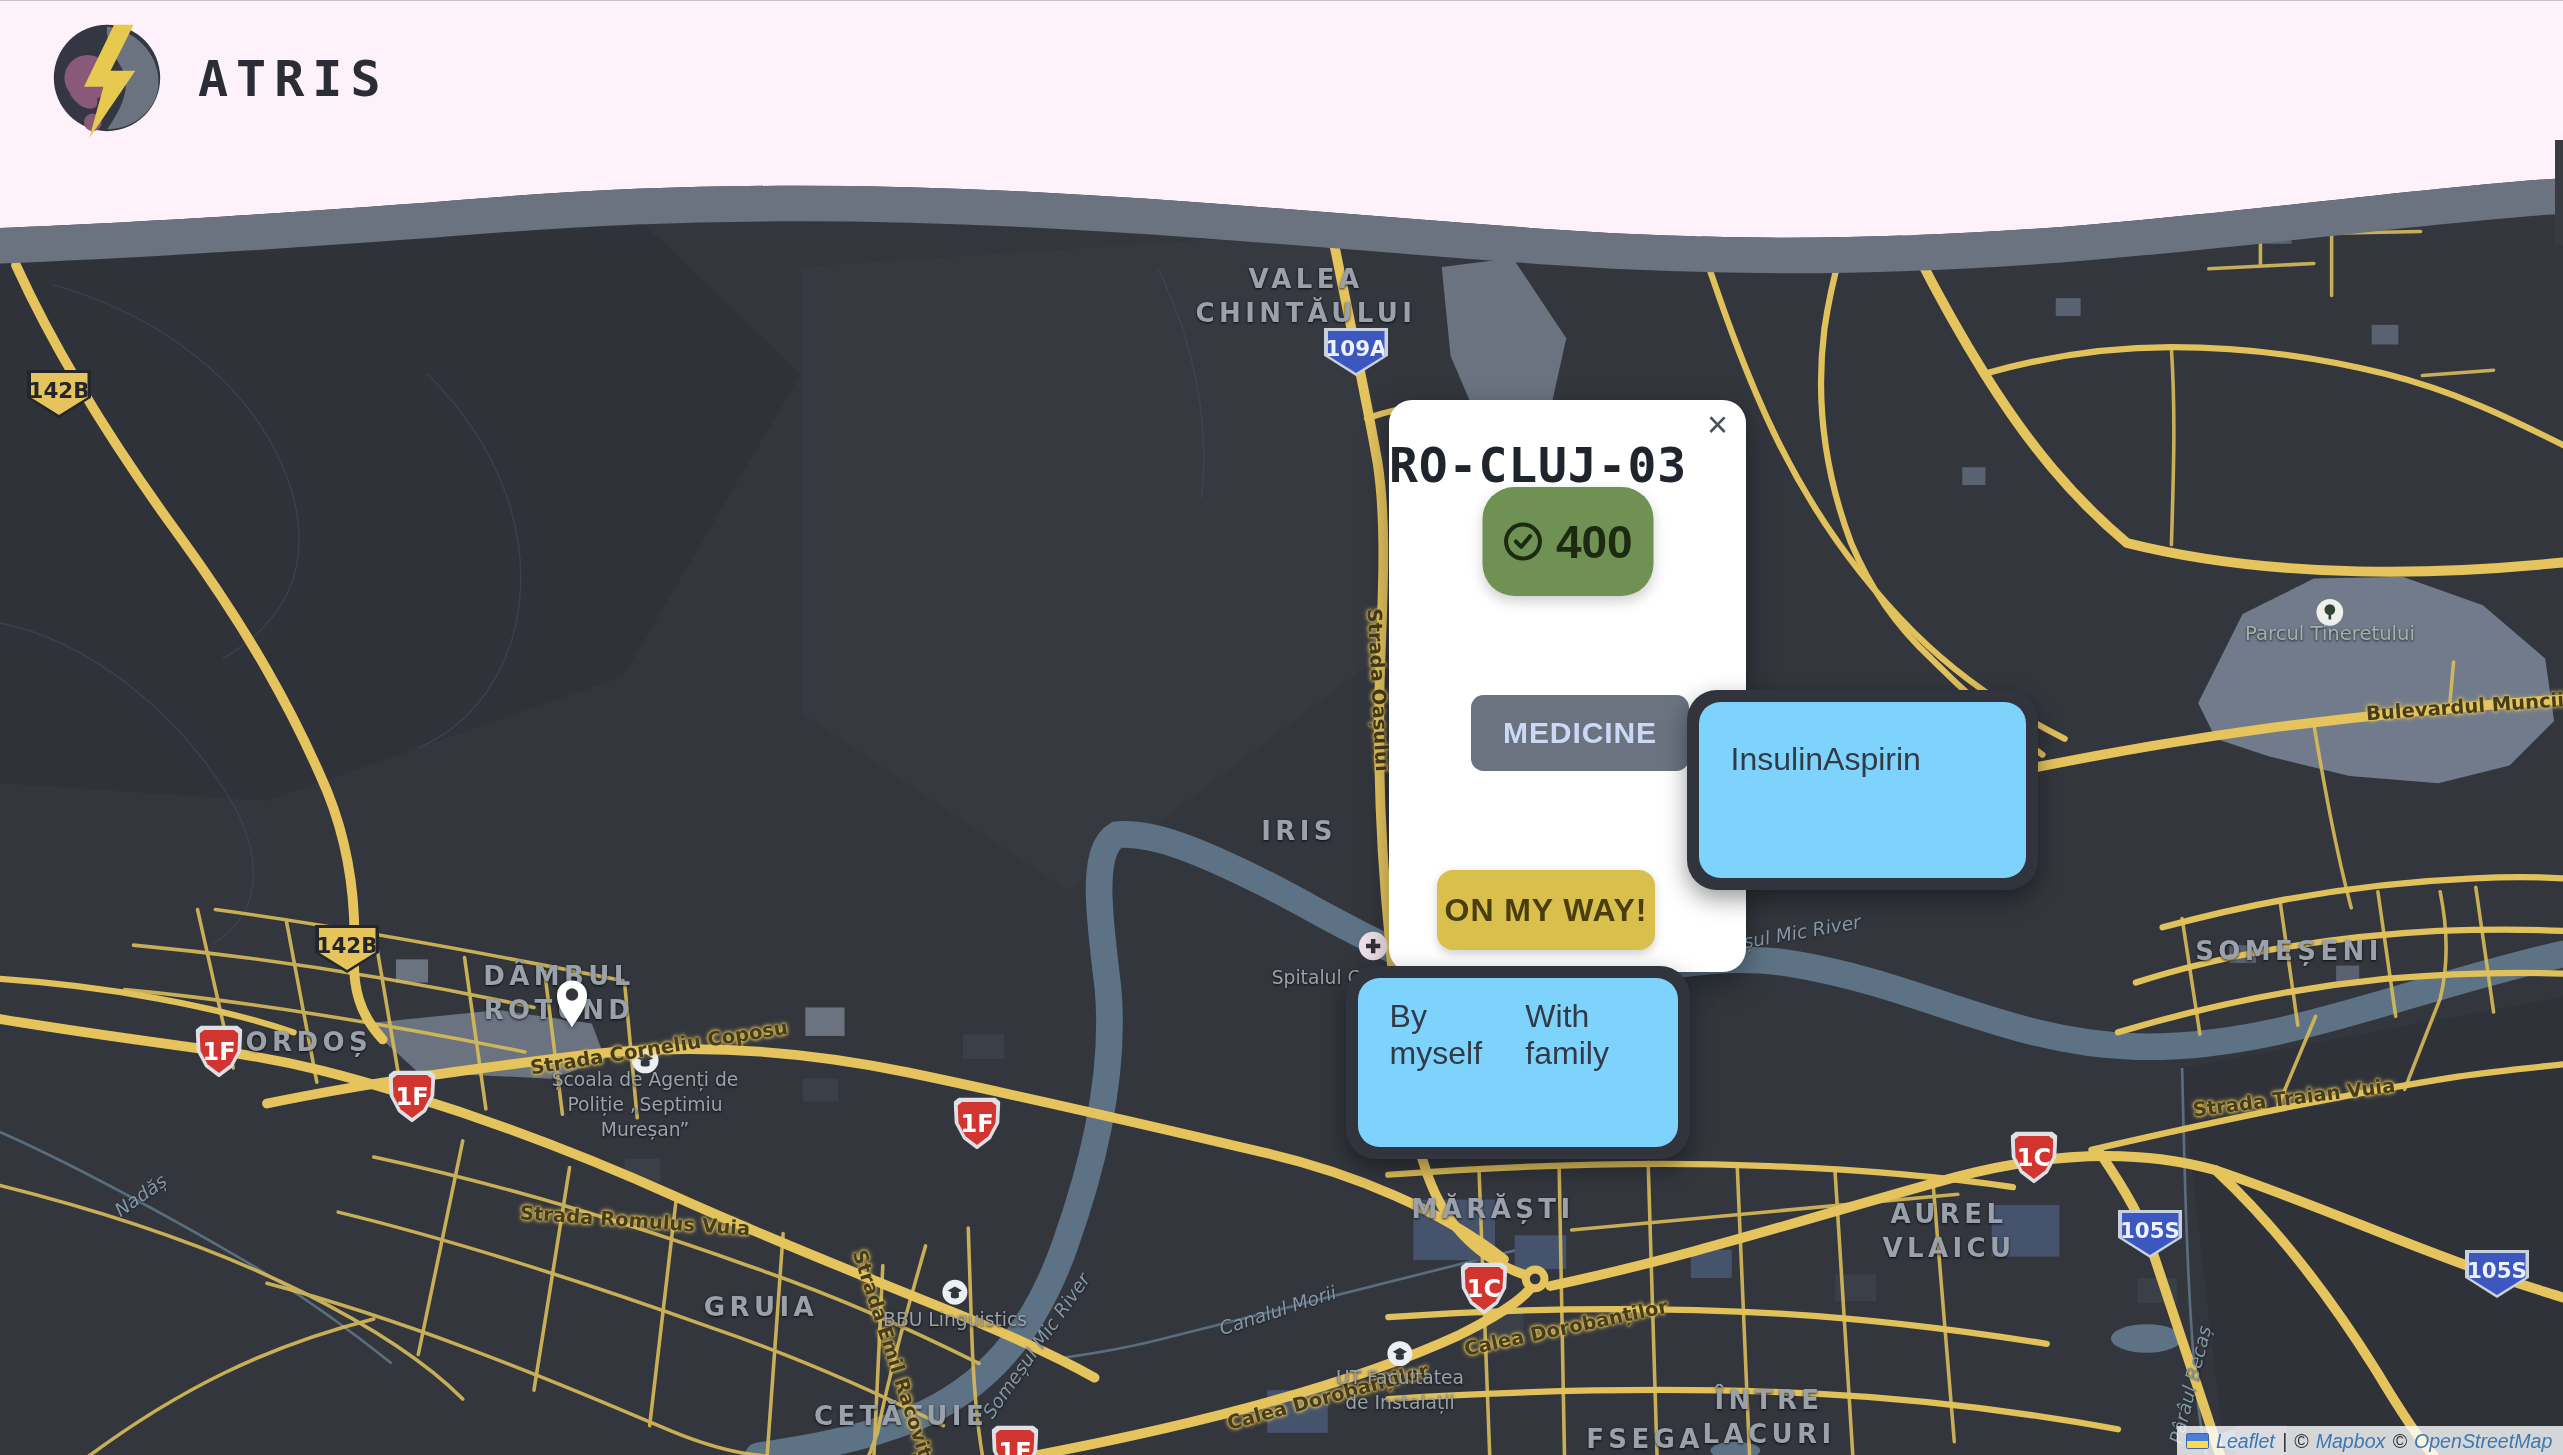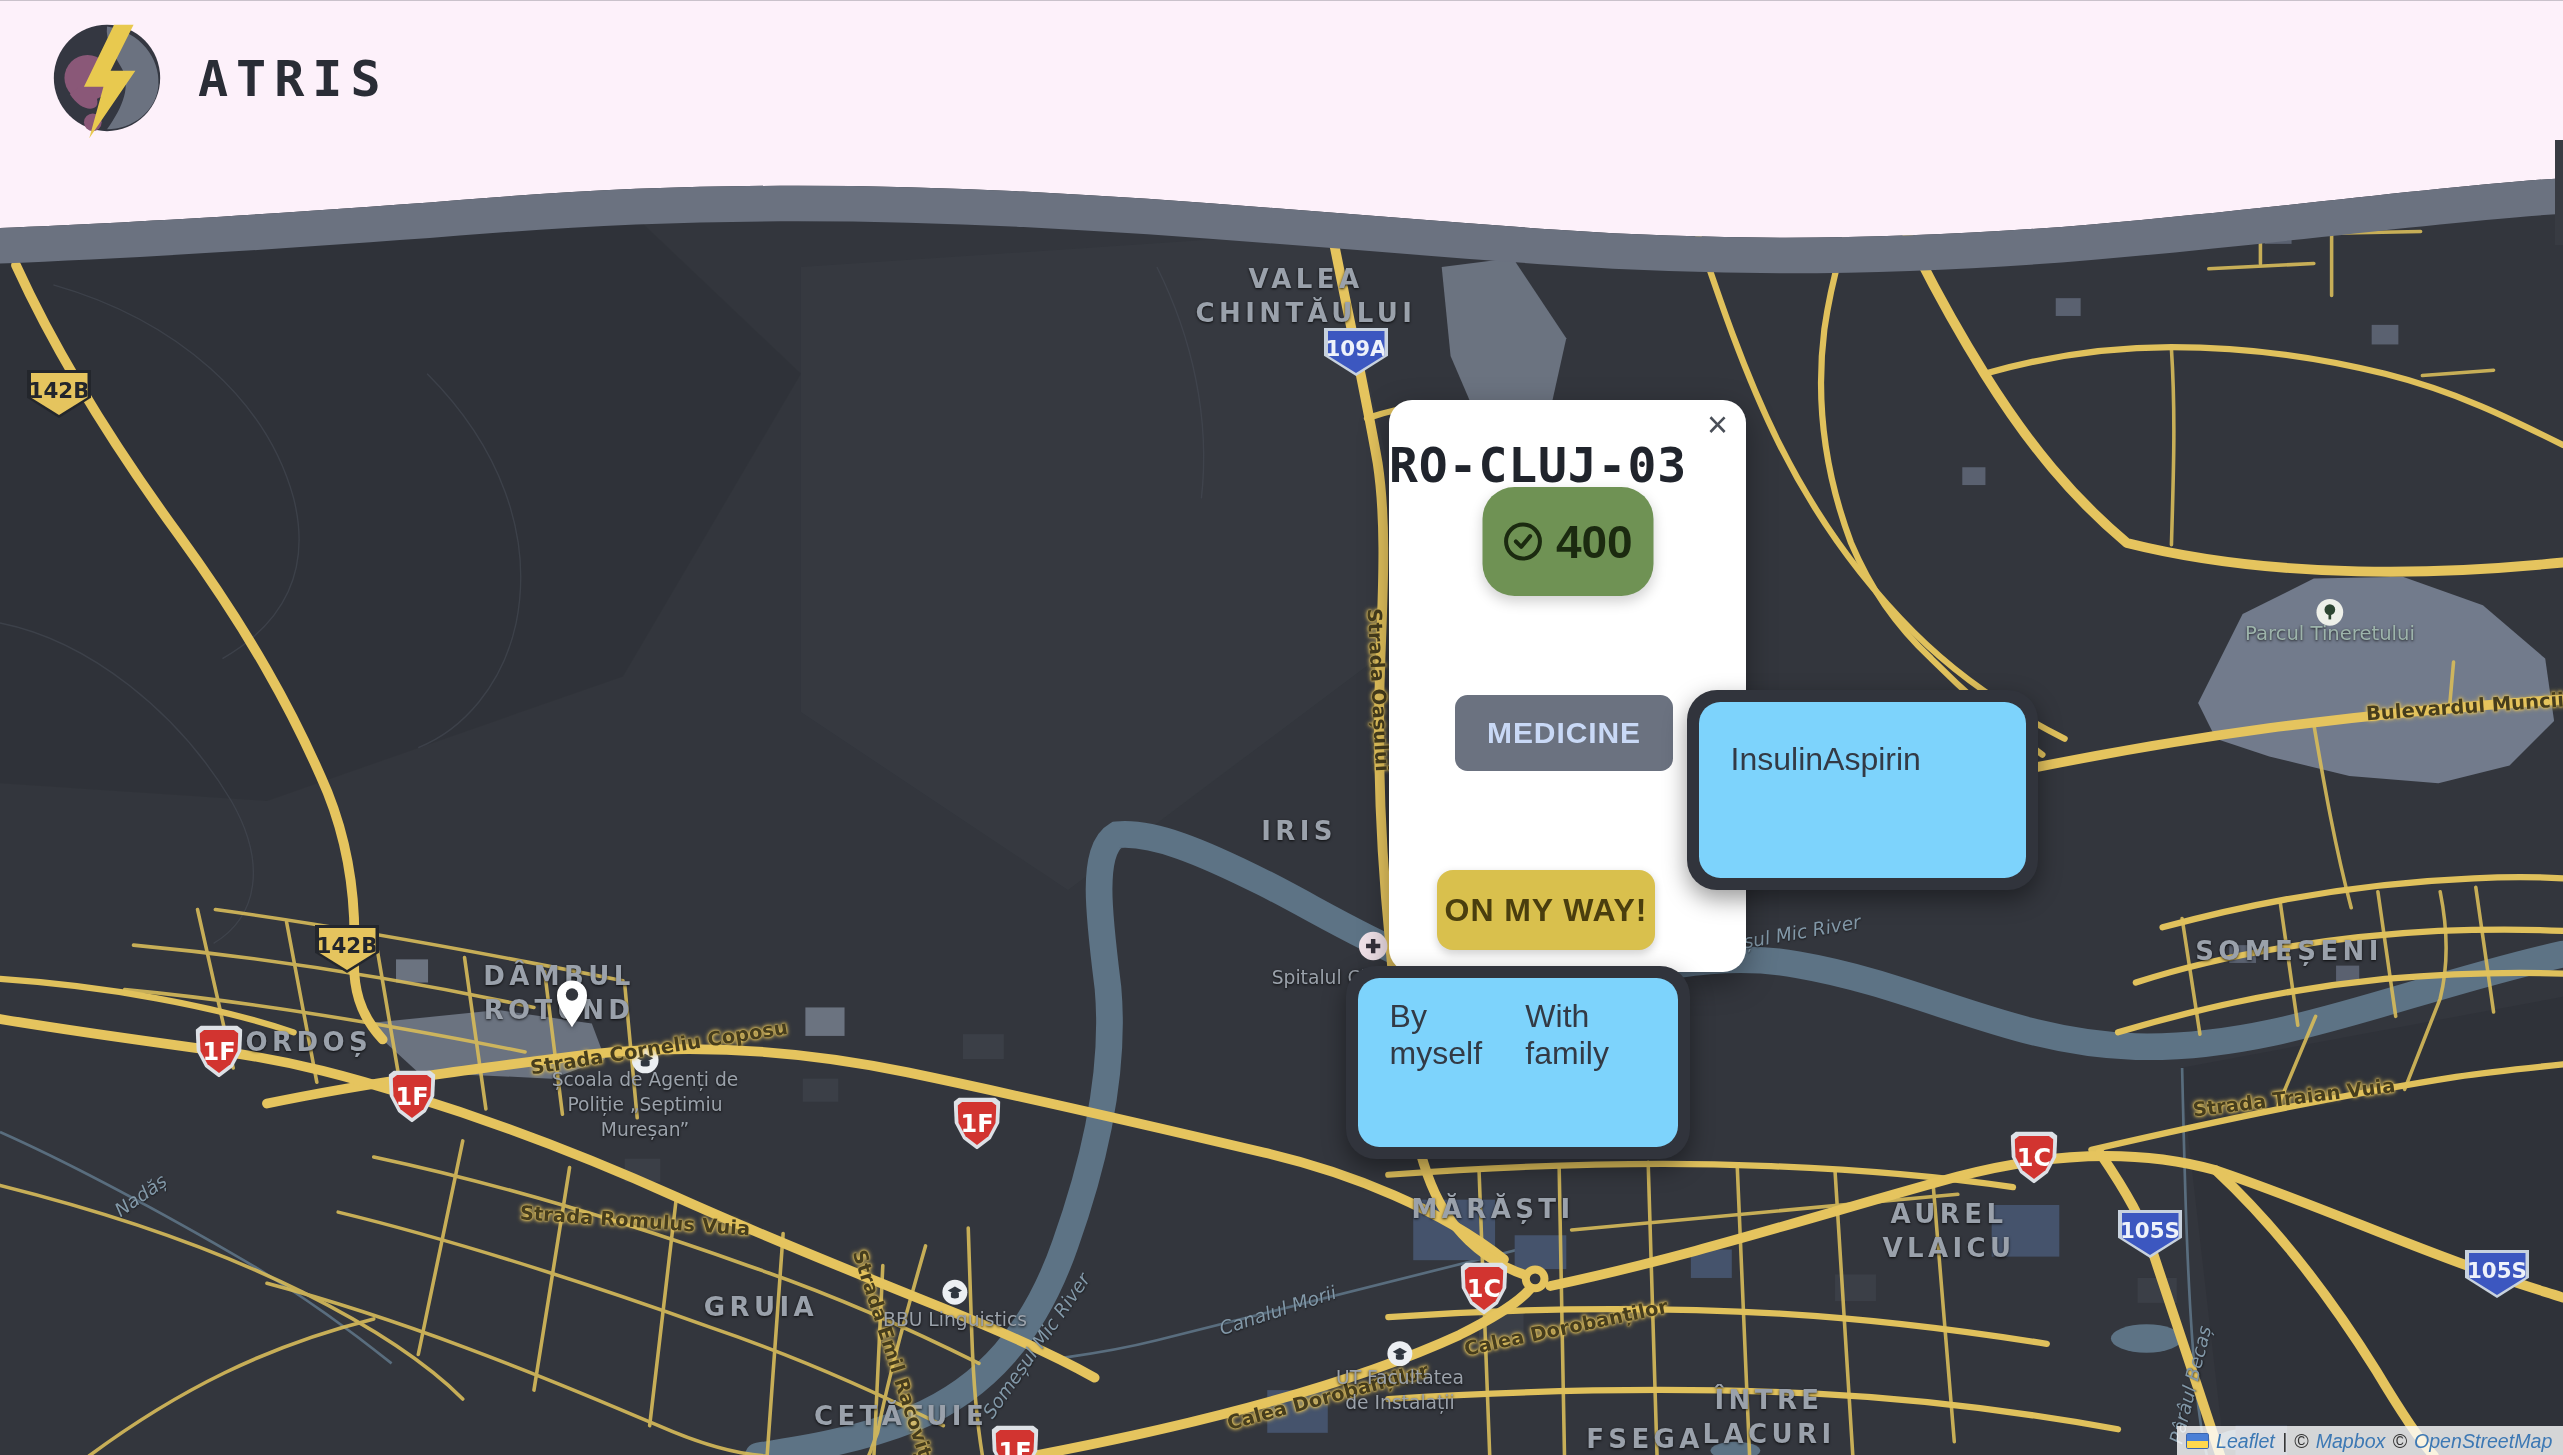--- a/index.html
+++ b/index.html
@@ -30,21 +30,21 @@
   .wave-svg{position:absolute;left:0;top:0;pointer-events:none;}
   .logo{position:absolute;left:52px;top:23px;}
   .app-title{position:absolute;left:198px;top:50px;font-family:"DejaVu Sans Mono",monospace;font-size:50px;font-weight:600;letter-spacing:8px;color:#2a2d36;}
   .scrollbar-thumb{position:absolute;right:0;top:140px;width:8px;height:105px;background:#383b42;}
   
   .card{position:absolute;left:1389px;top:400px;width:357px;height:572px;background:#ffffff;border-radius:23px;box-shadow:0 10.7px 30px rgba(0,0,0,.35);z-index:10;}
   .card-close{position:absolute;right:18px;top:3.6px;font-size:36px;font-weight:300;color:#4a4f58;cursor:pointer;font-family:"Liberation Sans",sans-serif;}
   .card-title{padding-top:37px;text-align:left;font-family:"DejaVu Sans Mono",monospace;font-weight:700;font-size:48px;letter-spacing:0.9px;color:#20242c;}
   .badge{position:absolute;left:50%;transform:translateX(-50%);top:87px;width:171px;height:109px;border-radius:32px;background:#6f9254;display:flex;align-items:center;justify-content:center;gap:12.5px;box-shadow:0 5.3px 12.5px rgba(0,0,0,.18);}
   .badge-value{font-size:46px;font-weight:600;color:#1b2a10;font-family:"Liberation Sans",sans-serif;}
-  .btn-medicine{position:absolute;left:66px;top:295px;width:218px;height:76px;border-radius:12.5px;background:#6b7280;border:none;color:#c9d9f6;font-family:"Liberation Sans",sans-serif;font-weight:700;font-size:30px;letter-spacing:0.9px;cursor:pointer;}
+  .btn-medicine{position:absolute;left:82px;top:295px;width:218px;height:76px;border-radius:12.5px;background:#6b7280;border:none;color:#c9d9f6;font-family:"Liberation Sans",sans-serif;font-weight:700;font-size:30px;letter-spacing:0.9px;cursor:pointer;}
   .btn-omw{position:absolute;left:48px;top:470px;width:218px;height:80px;border-radius:16px;background:#d9c04d;border:none;color:#4a3e0e;font-family:"Liberation Sans",sans-serif;font-weight:800;font-size:32px;letter-spacing:0.9px;cursor:pointer;box-shadow:0 3.6px 9px rgba(0,0,0,.18);}
   .dropdown{position:absolute;background:#31343c;border-radius:30px;padding:11.6px;box-sizing:border-box;z-index:11;box-shadow:0 9px 23px rgba(0,0,0,.4);}
   .dd-inner{background:#7dd3fc;border-radius:21.4px;height:100%;box-sizing:border-box;padding:14px 0 0 32px;display:flex;flex-direction:row;}
   .dd-item{height:87px;display:flex;align-items:center;font-family:"Liberation Sans",sans-serif;font-size:32px;color:#333a45;cursor:pointer;}
   .dd-1{left:1687px;top:690px;width:351px;height:200px;}
   .dd-2{left:1346px;top:966px;width:344px;height:193px;}
 </style>
 </head>
 <body>
 

